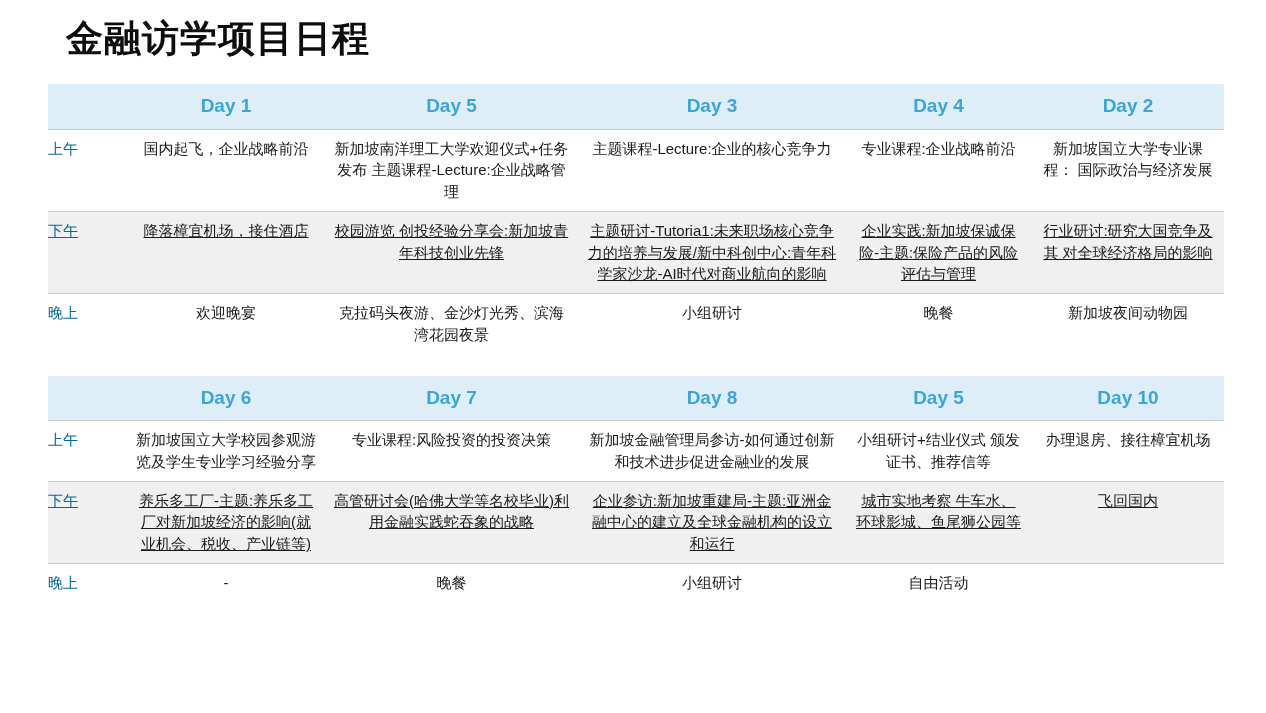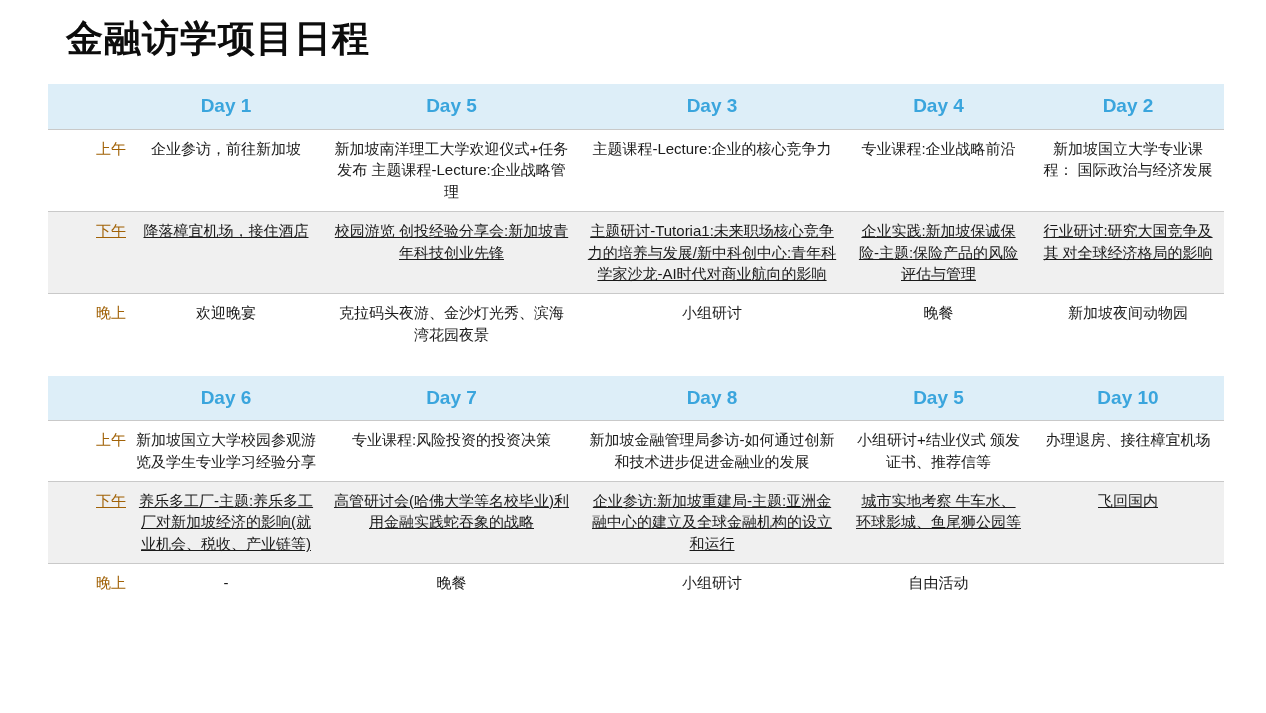--- a/index.html
+++ b/index.html
@@ -62,23 +62,23 @@
     font-weight: bold;
     text-align: center;
     background: #ddeef8;
     padding-bottom: 9px;
     height: 20px;
   }
   tr.header-row td.corner {
     background: #ddeef8;
   }
   td.rowlabel {
-    text-align: right;
+    text-align: left;
     font-size: 15px;
-    color: #a16207;
+    color: #0369a1;
     padding-left: 0;
     padding-right: 0;
   }
   tr.shade td {
     background: #f0f0f0;
     text-decoration: underline;
   }
   tr.plain td {
     background: #ffffff;
   }
@@ -117,21 +117,21 @@
           <td class="corner"></td>
           <td>Day 1</td>
           <td>Day 5</td>
           <td>Day 3</td>
           <td>Day 4</td>
           <td>Day 2</td>
         </tr>
 
         <tr class="plain divider">
           <td class="rowlabel">上午</td>
-          <td class="center">企业参访，前往新加坡</td>
+          <td class="center">国内起飞，企业战略前沿</td>
           <td>新加坡南洋理工大学欢迎仪式+任务发布 主题课程-Lecture:企业战略管理</td>
           <td>主题课程-Lecture:企业的核心竞争力</td>
           <td>专业课程:企业战略前沿</td>
           <td>新加坡国立大学专业课程： 国际政治与经济发展</td>
         </tr>
 
         <tr class="shade divider">
           <td class="rowlabel">下午</td>
           <td class="center">降落樟宜机场，接住酒店</td>
           <td>校园游览 创投经验分享会:新加坡青年科技创业先锋</td>

